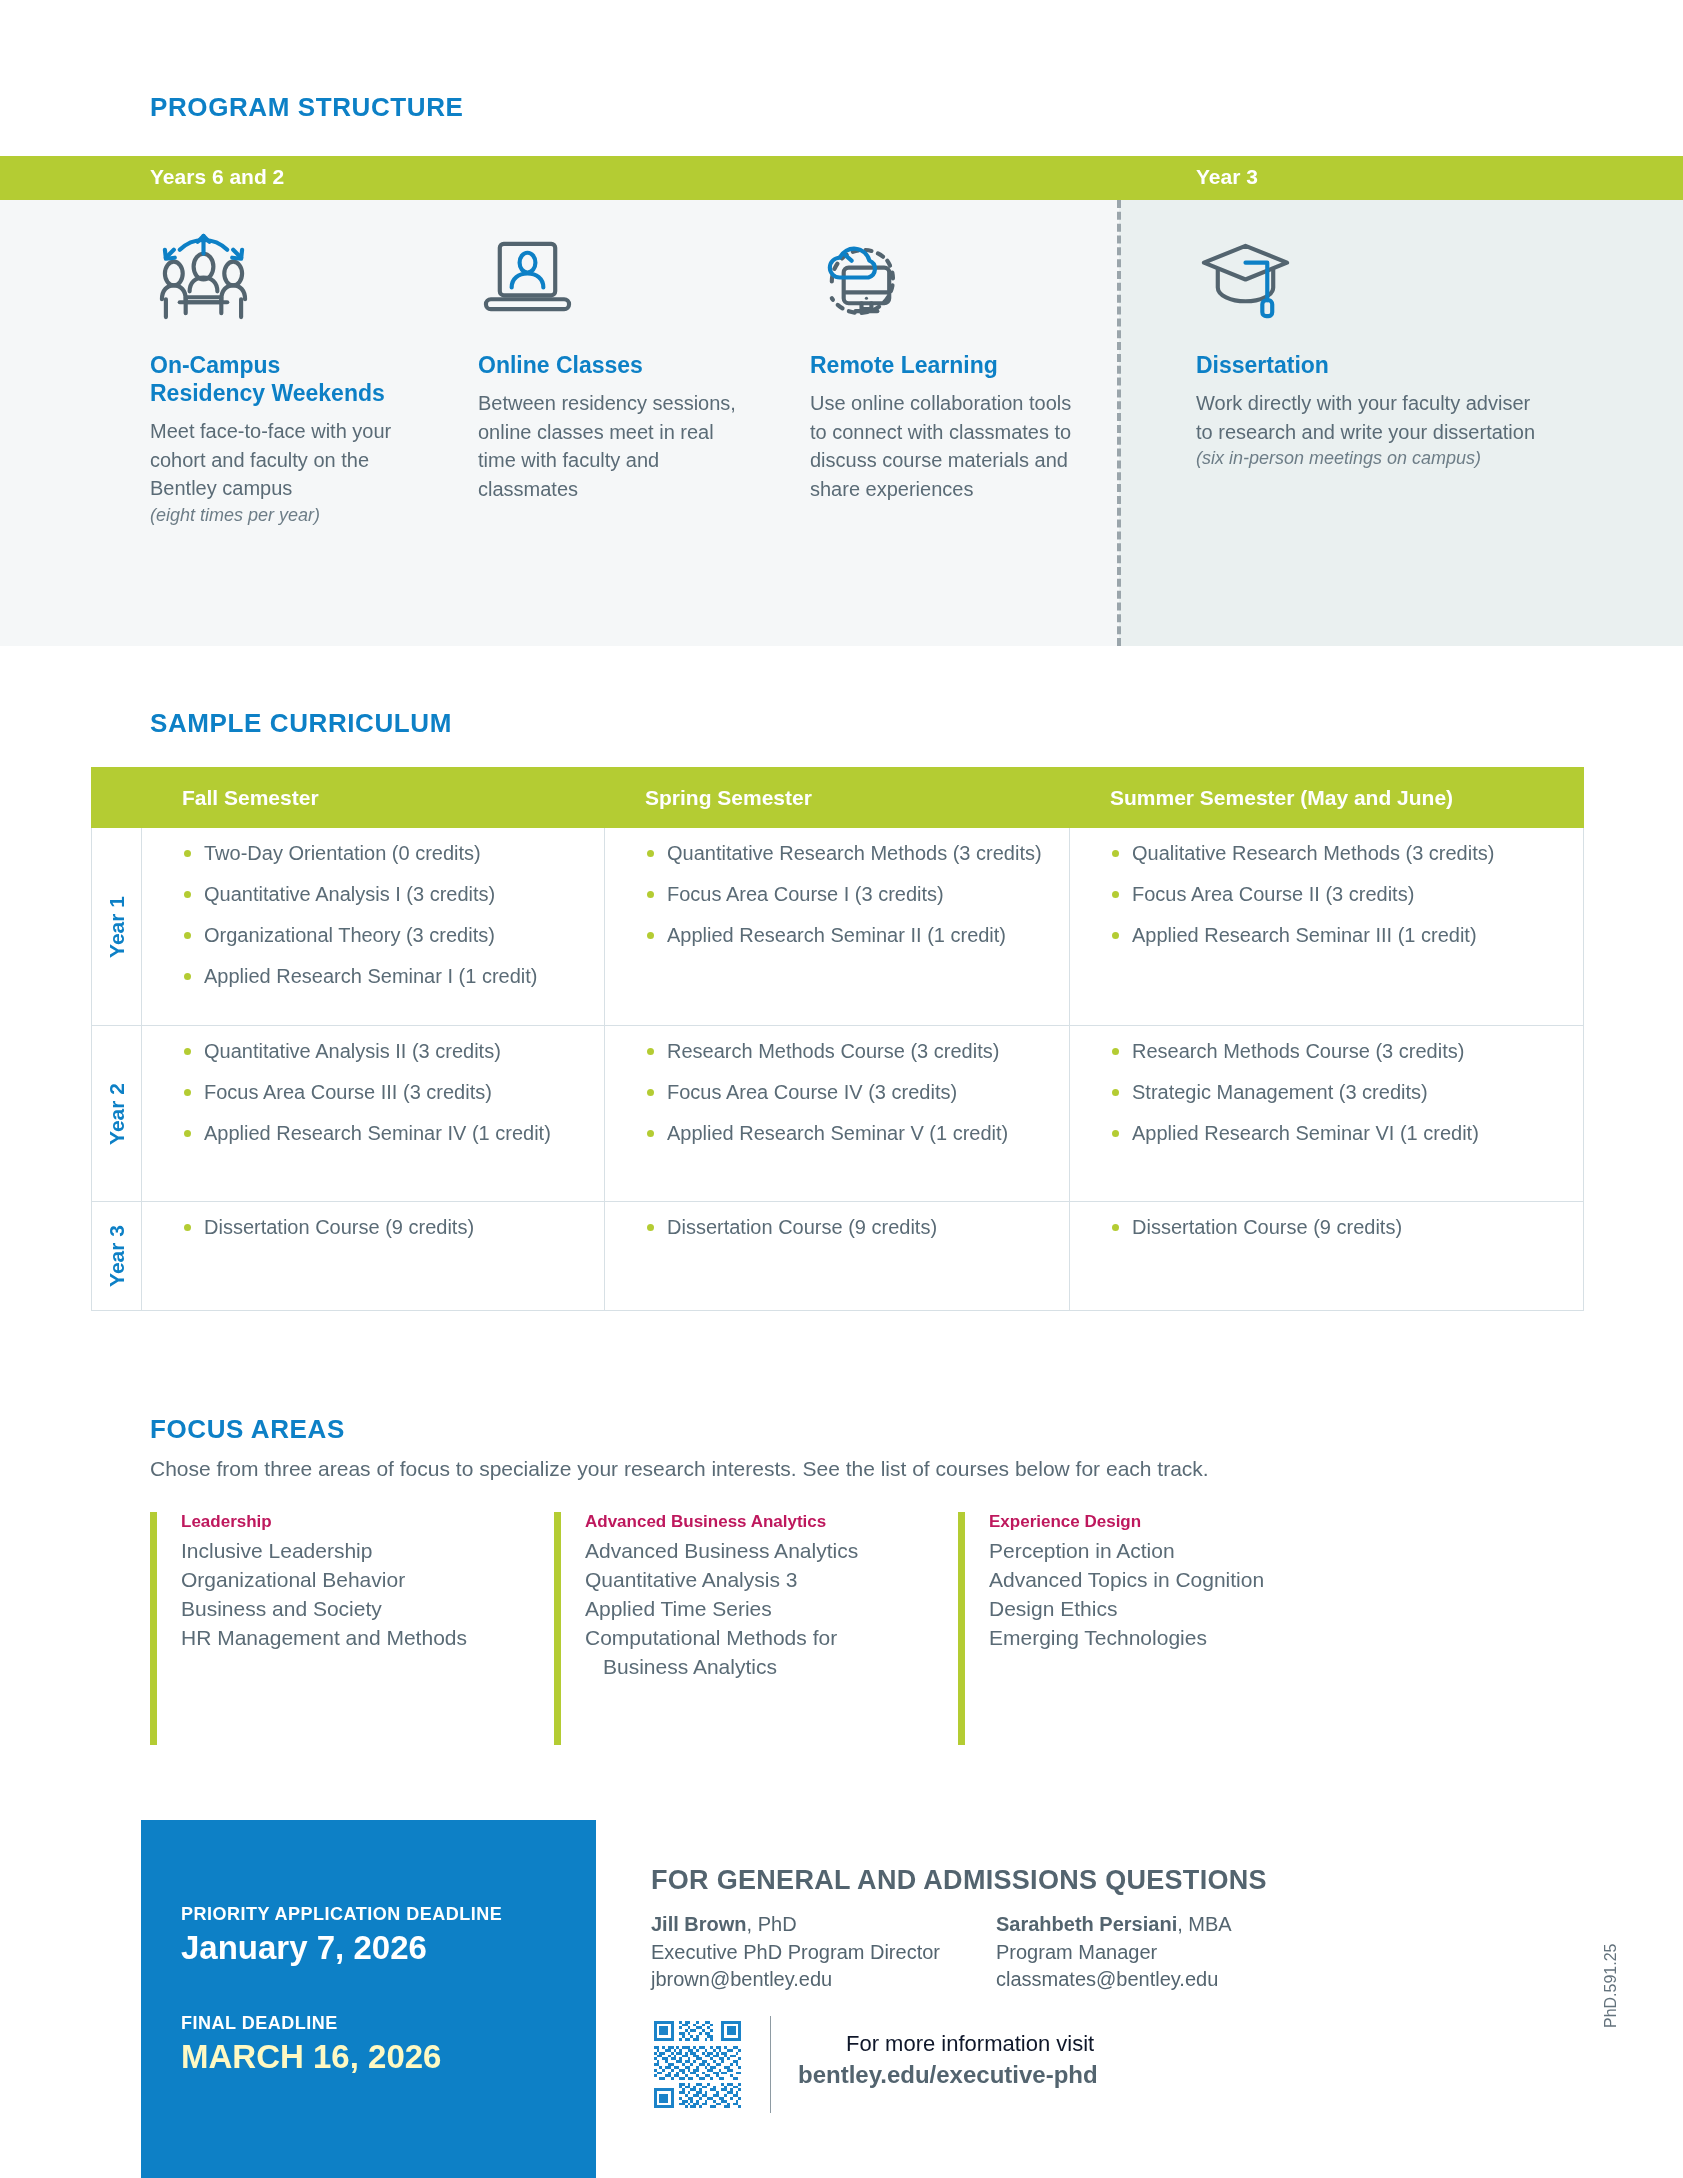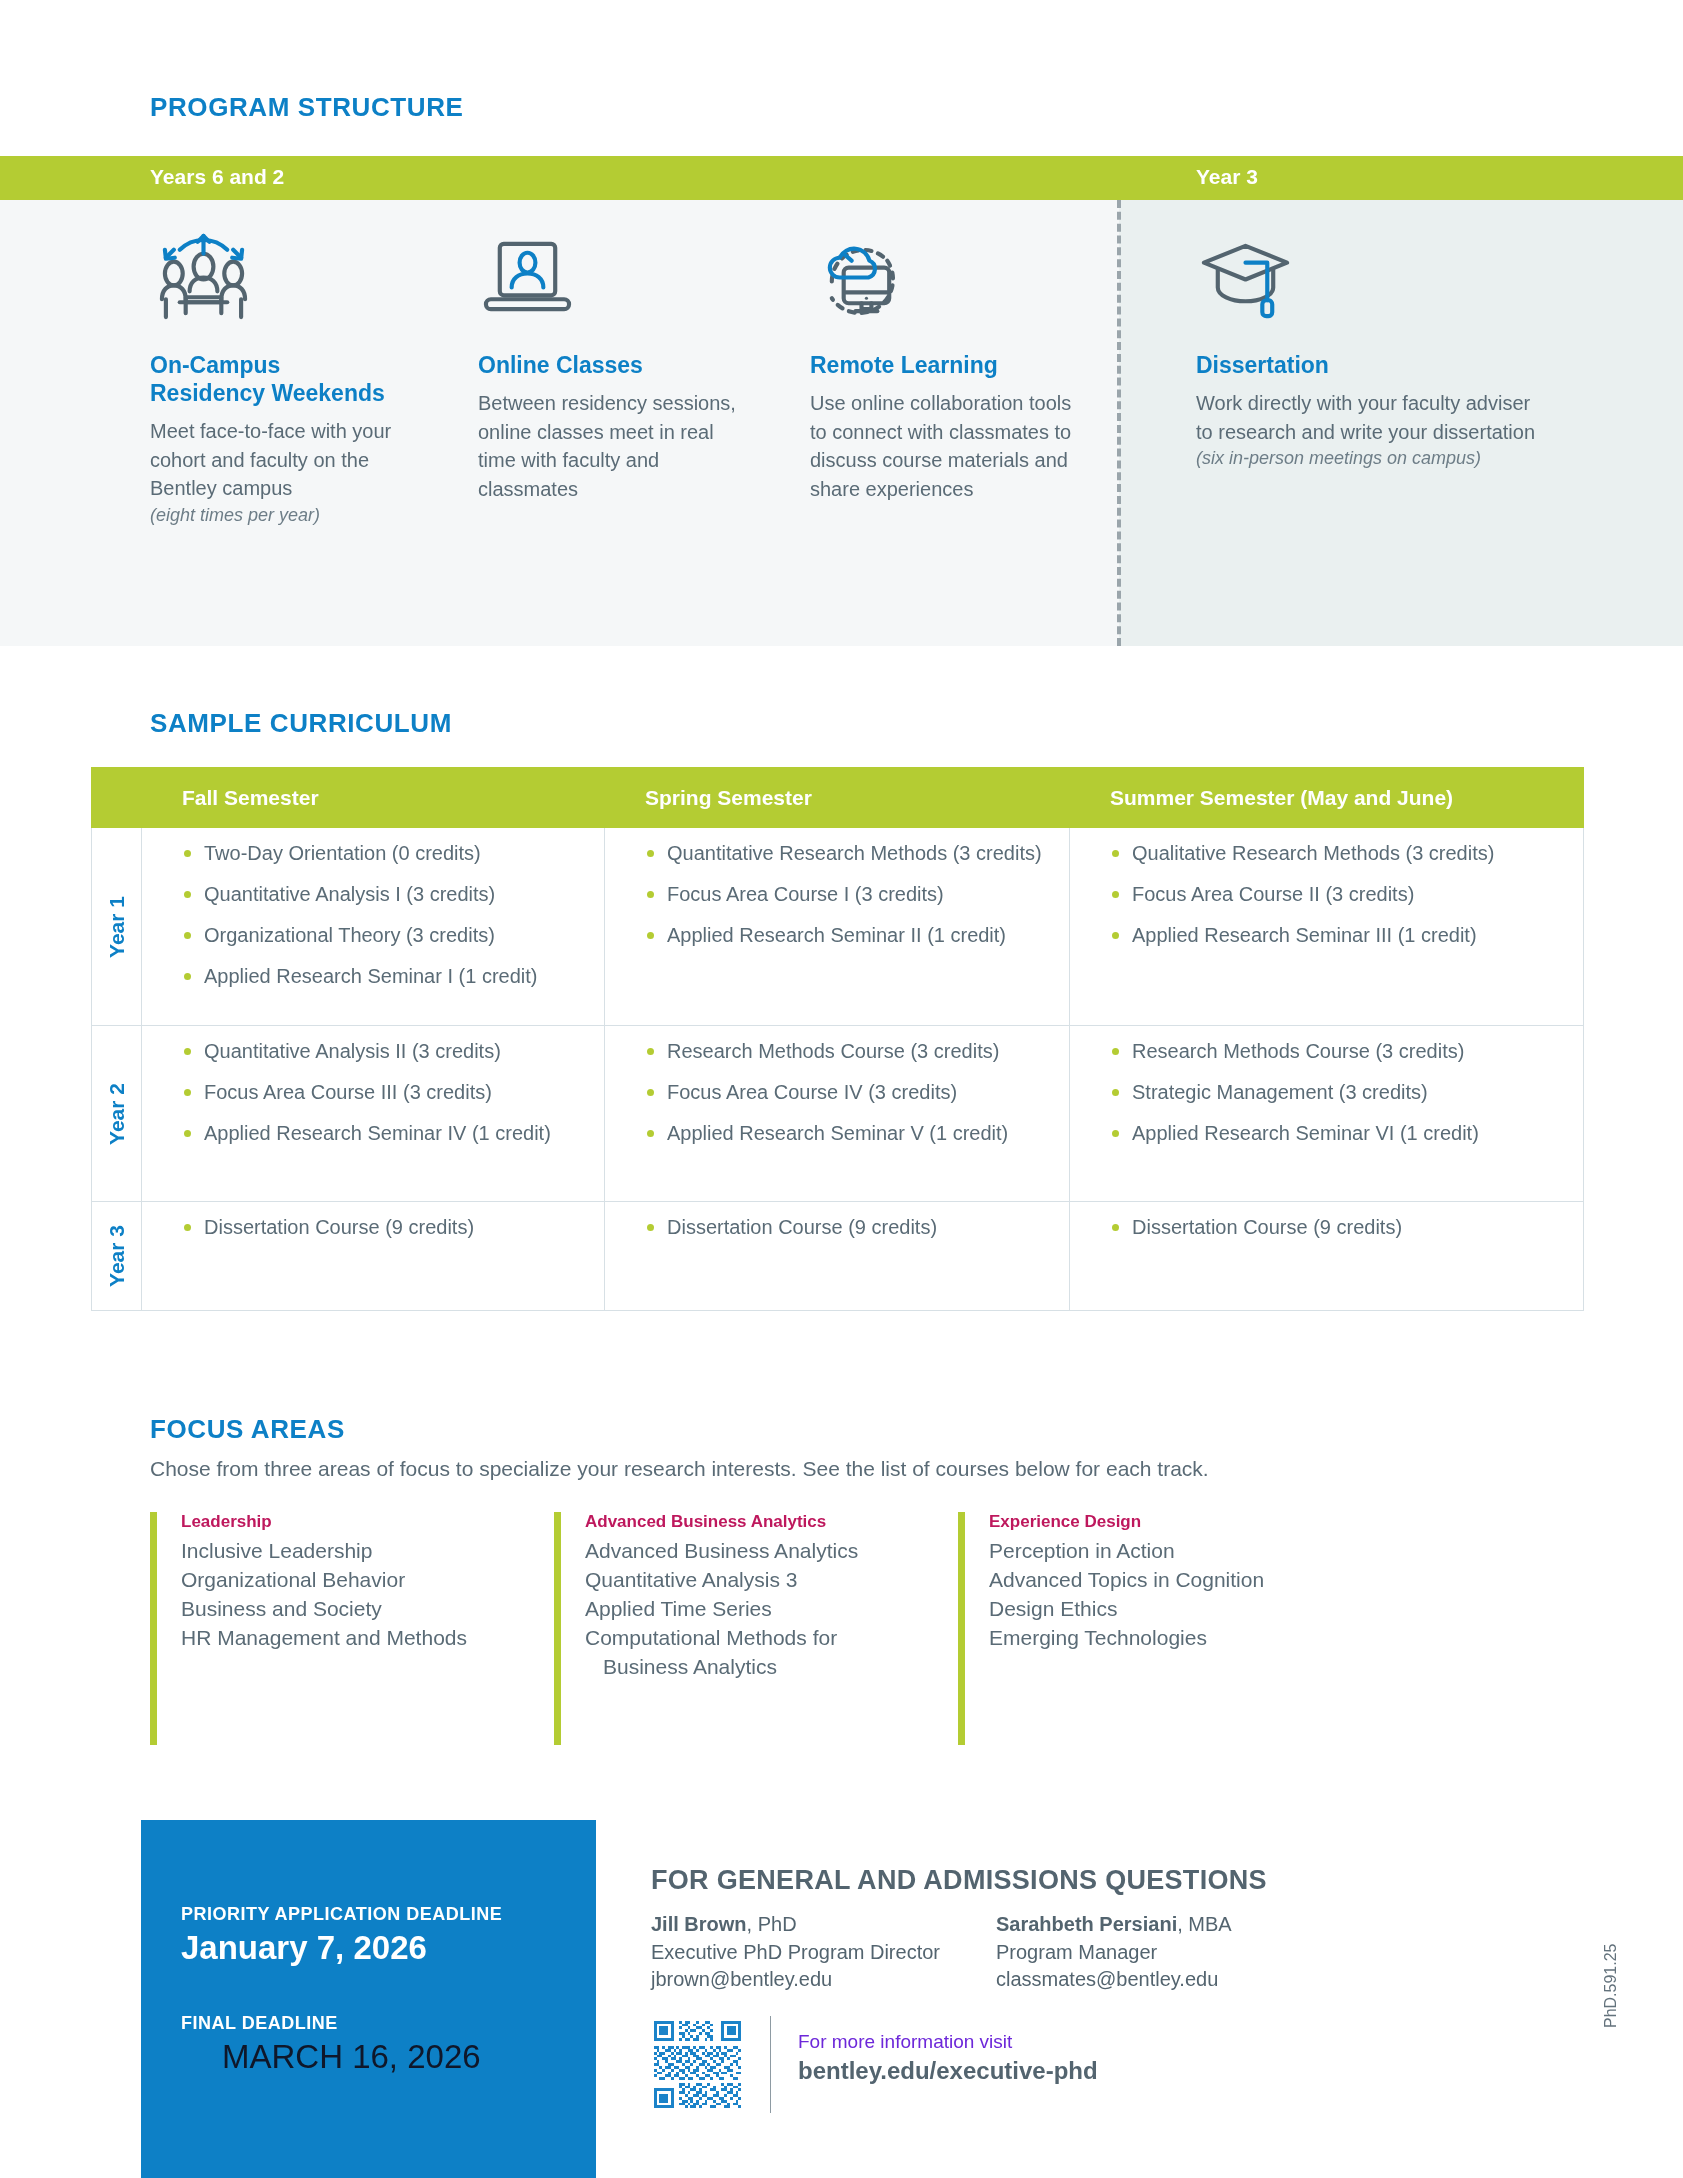--- a/index.html
+++ b/index.html
@@ -145,21 +145,21 @@
     position: absolute; left: 141px; top: 1820px;
     width: 455px; height: 358px;
     background: #0d80c6;
   }
   #deadline-inner { position: absolute; left: 40px; top: 84px; width: 396px; }
   .dl-label {
     color: #ffffff; font-weight: bold; font-size: 18px; letter-spacing: 0.5px;
     margin-bottom: 4px;
   }
   .dl-date-1 { color: #fff; font-weight: bold; font-size: 33px; margin-bottom: 46px; }
-  .dl-date-2 { color: #0f172a; font-weight: normal; font-size: 33px; margin-left: 41px; }
+  .dl-date-2 { color: #fef9c3; font-weight: bold; font-size: 33px; }
 
   
   #contact-heading {
     position: absolute; left: 651px; top: 1865px;
     color: #53646f; font-weight: bold; font-size: 27px; letter-spacing: 0.3px;
   }
   .contact-cols { position: absolute; left: 651px; top: 1911px; width: 752px; display: flex; }
   .contact-card { flex: 0 0 345px; }
   .cc-name { color: #53646f; font-size: 20px; line-height: 1.38; }
   .cc-name b { font-weight: bold; }
@@ -168,21 +168,21 @@
   
   #qr-code {
     position: absolute; left: 651px; top: 2018px;
     width: 93px; height: 93px;
   }
   #qr-divider {
     position: absolute; left: 770px; top: 2016px;
     width: 1px; height: 97px; background: #8e9ba3;
   }
   #visit-block { position: absolute; left: 798px; top: 2030px; }
-  .visit-line1 { color: #6d28d9; font-size: 19px; line-height: 1.3; }
+  .visit-line1 { color: #0f172a; font-size: 22px; line-height: 1.3; margin-left: 48px; }
   .visit-line2 { color: #53646f; font-weight: bold; font-size: 24px; line-height: 1.3; }
 
   
   #doc-code {
     position: absolute; left: 1602px; top: 2028px;
     transform: rotate(-90deg); transform-origin: left top;
     color: #63727c; font-size: 16px; white-space: nowrap;
   }
 </style>
 </head>

